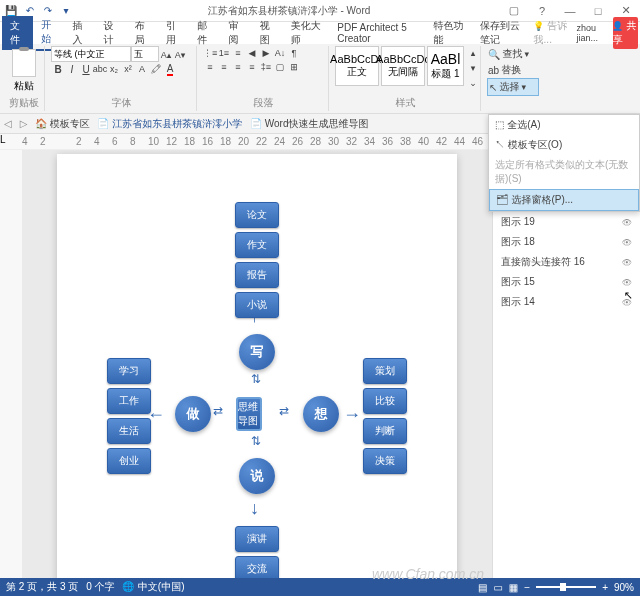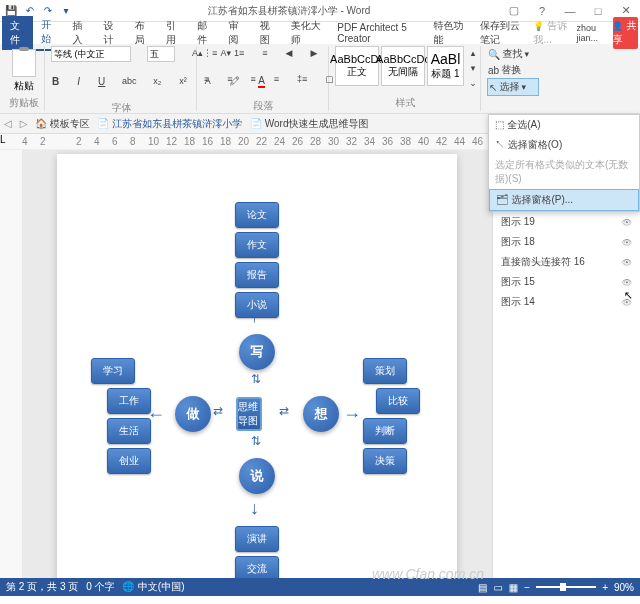--- a/index.html
+++ b/index.html
@@ -15,21 +15,21 @@
 .tab.file{background:#2b579a;color:#fff}
 .tab.active{color:#2b579a;border-bottom:2px solid #2b579a}
 .right-tabs{margin-left:auto;display:flex;align-items:center;gap:4px}
 .share-btn{background:#ef4444;color:#fff;padding:2px 0;border-radius:2px;font-size:9px}
 .ribbon{height:70px;background:#f3f3f3;border-bottom:1px solid #ddd;display:flex;padding:2px 4px;gap:2px}
 .ribbon-group{border-right:1px solid #ddd;padding:0 4px;display:flex;flex-direction:column;justify-content:space-between}
 .group-label{font-size:10px;color:#888;text-align:center;padding:1px 0}
 .paste-btn{width:32px;height:50px;display:flex;flex-direction:column;align-items:center;justify-content:center;gap:2px}
 .paste-icon{width:24px;height:28px;background:#fff;border:1px solid #ccc;position:relative}
 .paste-icon::before{content:"";position:absolute;top:-3px;left:6px;width:10px;height:4px;background:#999;border-radius:2px}
-.font-row{display:flex;gap:16px;align-items:flex-start;margin-bottom:12px}
+.font-row{display:flex;gap:0;align-items:flex-end;margin-bottom:0}
 .font-select{border:1px solid #ccc;padding:1px 2px;font-size:9px;background:#fff;height:16px}
 .mini-btn{width:14px;height:14px;border:1px solid transparent;display:flex;align-items:center;justify-content:center;font-size:9px;color:#444}
 .style-box{width:44px;height:40px;border:1px solid #ccc;background:#fff;display:flex;flex-direction:column;align-items:center;justify-content:center;font-size:8px;padding:1px}
 .style-preview{font-size:11px}
 .editing-group{width:60px}
 .edit-item{display:flex;align-items:center;gap:2px;padding:1px;font-size:9px;color:#444}
 .edit-item.highlighted{background:#cde6f7;border:1px solid #7bb5e0}
 .docbar{height:20px;background:#f3f3f3;display:flex;align-items:center;padding:0 4px;gap:8px;border-bottom:1px solid #ddd}
 .doc-tab{display:flex;align-items:center;gap:2px;font-size:9px;color:#444}
 .ruler-area{display:flex;height:16px;background:#f8f8f8;border-bottom:1px solid #eee}
@@ -207,21 +207,21 @@
       <span>Word快速生成思维导图</span>
     </div>
   <div style="margin-left:auto" class="doc-tab">⊞ <span>显示多窗口</span></div>
 </div>
 
 <div style="position:absolute;top:114px;right:0;width:152px;background:#fff;border:1px solid #ccc;box-shadow:0 2px 6px rgba(0,0,0,.2);z-index:10">
   <div class="sel-item">
       <span>⬚ <span>全选(A)</span></span>
     </div>
   <div class="sel-item">
-      <span>↖ <span>选择窗格(O)</span></span>
+      <span>↖ <span>模板专区(O)</span></span>
     </div>
   <div class="sel-item" style="color:#aaa">
       <span>选定所有格式类似的文本(无数据)(S)</span>
     </div>
   <div class="sel-item hl">
       <span>🗂 <span>选择窗格(P)...</span></span>
     </div>
   <span class="cursor">↖</span>
 </div>
 
@@ -274,26 +274,26 @@
         <div class="arrow" style="font-size: 12px; left: 156px; top: 250px;">⇄</div>
         <div class="arrow" style="font-size: 12px; left: 222px; top: 250px;">⇄</div>
         <div class="arrow" style="font-size: 12px; left: 194px; top: 218px;">⇅</div>
         <div class="arrow" style="font-size: 12px; left: 194px; top: 280px;">⇅</div>
         <div class="tag" style="left: 178px; top: 48px;">论文</div>
         <div class="tag" style="left: 178px; top: 78px;">作文</div>
         <div class="tag" style="left: 178px; top: 108px;">报告</div>
         <div class="tag" style="left: 178px; top: 138px;">小说</div>
         <div class="tag" style="left: 178px; top: 372px;">演讲</div>
         <div class="tag" style="left: 178px; top: 402px;">交流</div>
-        <div class="tag" style="left: 34px; top: 204px; font-family: Liberation Mono, monospace;">学习</div>
+        <div class="tag" style="left: 50px; top: 204px; font-family: Liberation Mono, monospace;">学习</div>
         <div class="tag" style="left: 50px; top: 234px;">工作</div>
         <div class="tag" style="left: 50px; top: 264px;">生活</div>
         <div class="tag" style="left: 50px; top: 294px;">创业</div>
         <div class="tag" style="left: 306px; top: 204px;">策划</div>
-        <div class="tag" style="left: 319px; top: 234px;">比较</div>
+        <div class="tag" style="left: 306px; top: 234px;">比较</div>
         <div class="tag" style="left: 306px; top: 264px;">判断</div>
         <div class="tag" style="left: 306px; top: 294px;">决策</div>
       </div>
   </div>
   <div class="selection-pane" id="selPane">
       <div class="sel-item">
         <span>直接箭头连接符 22</span>
         <span class="eye">👁</span>
       </div>
       <div class="sel-item">

